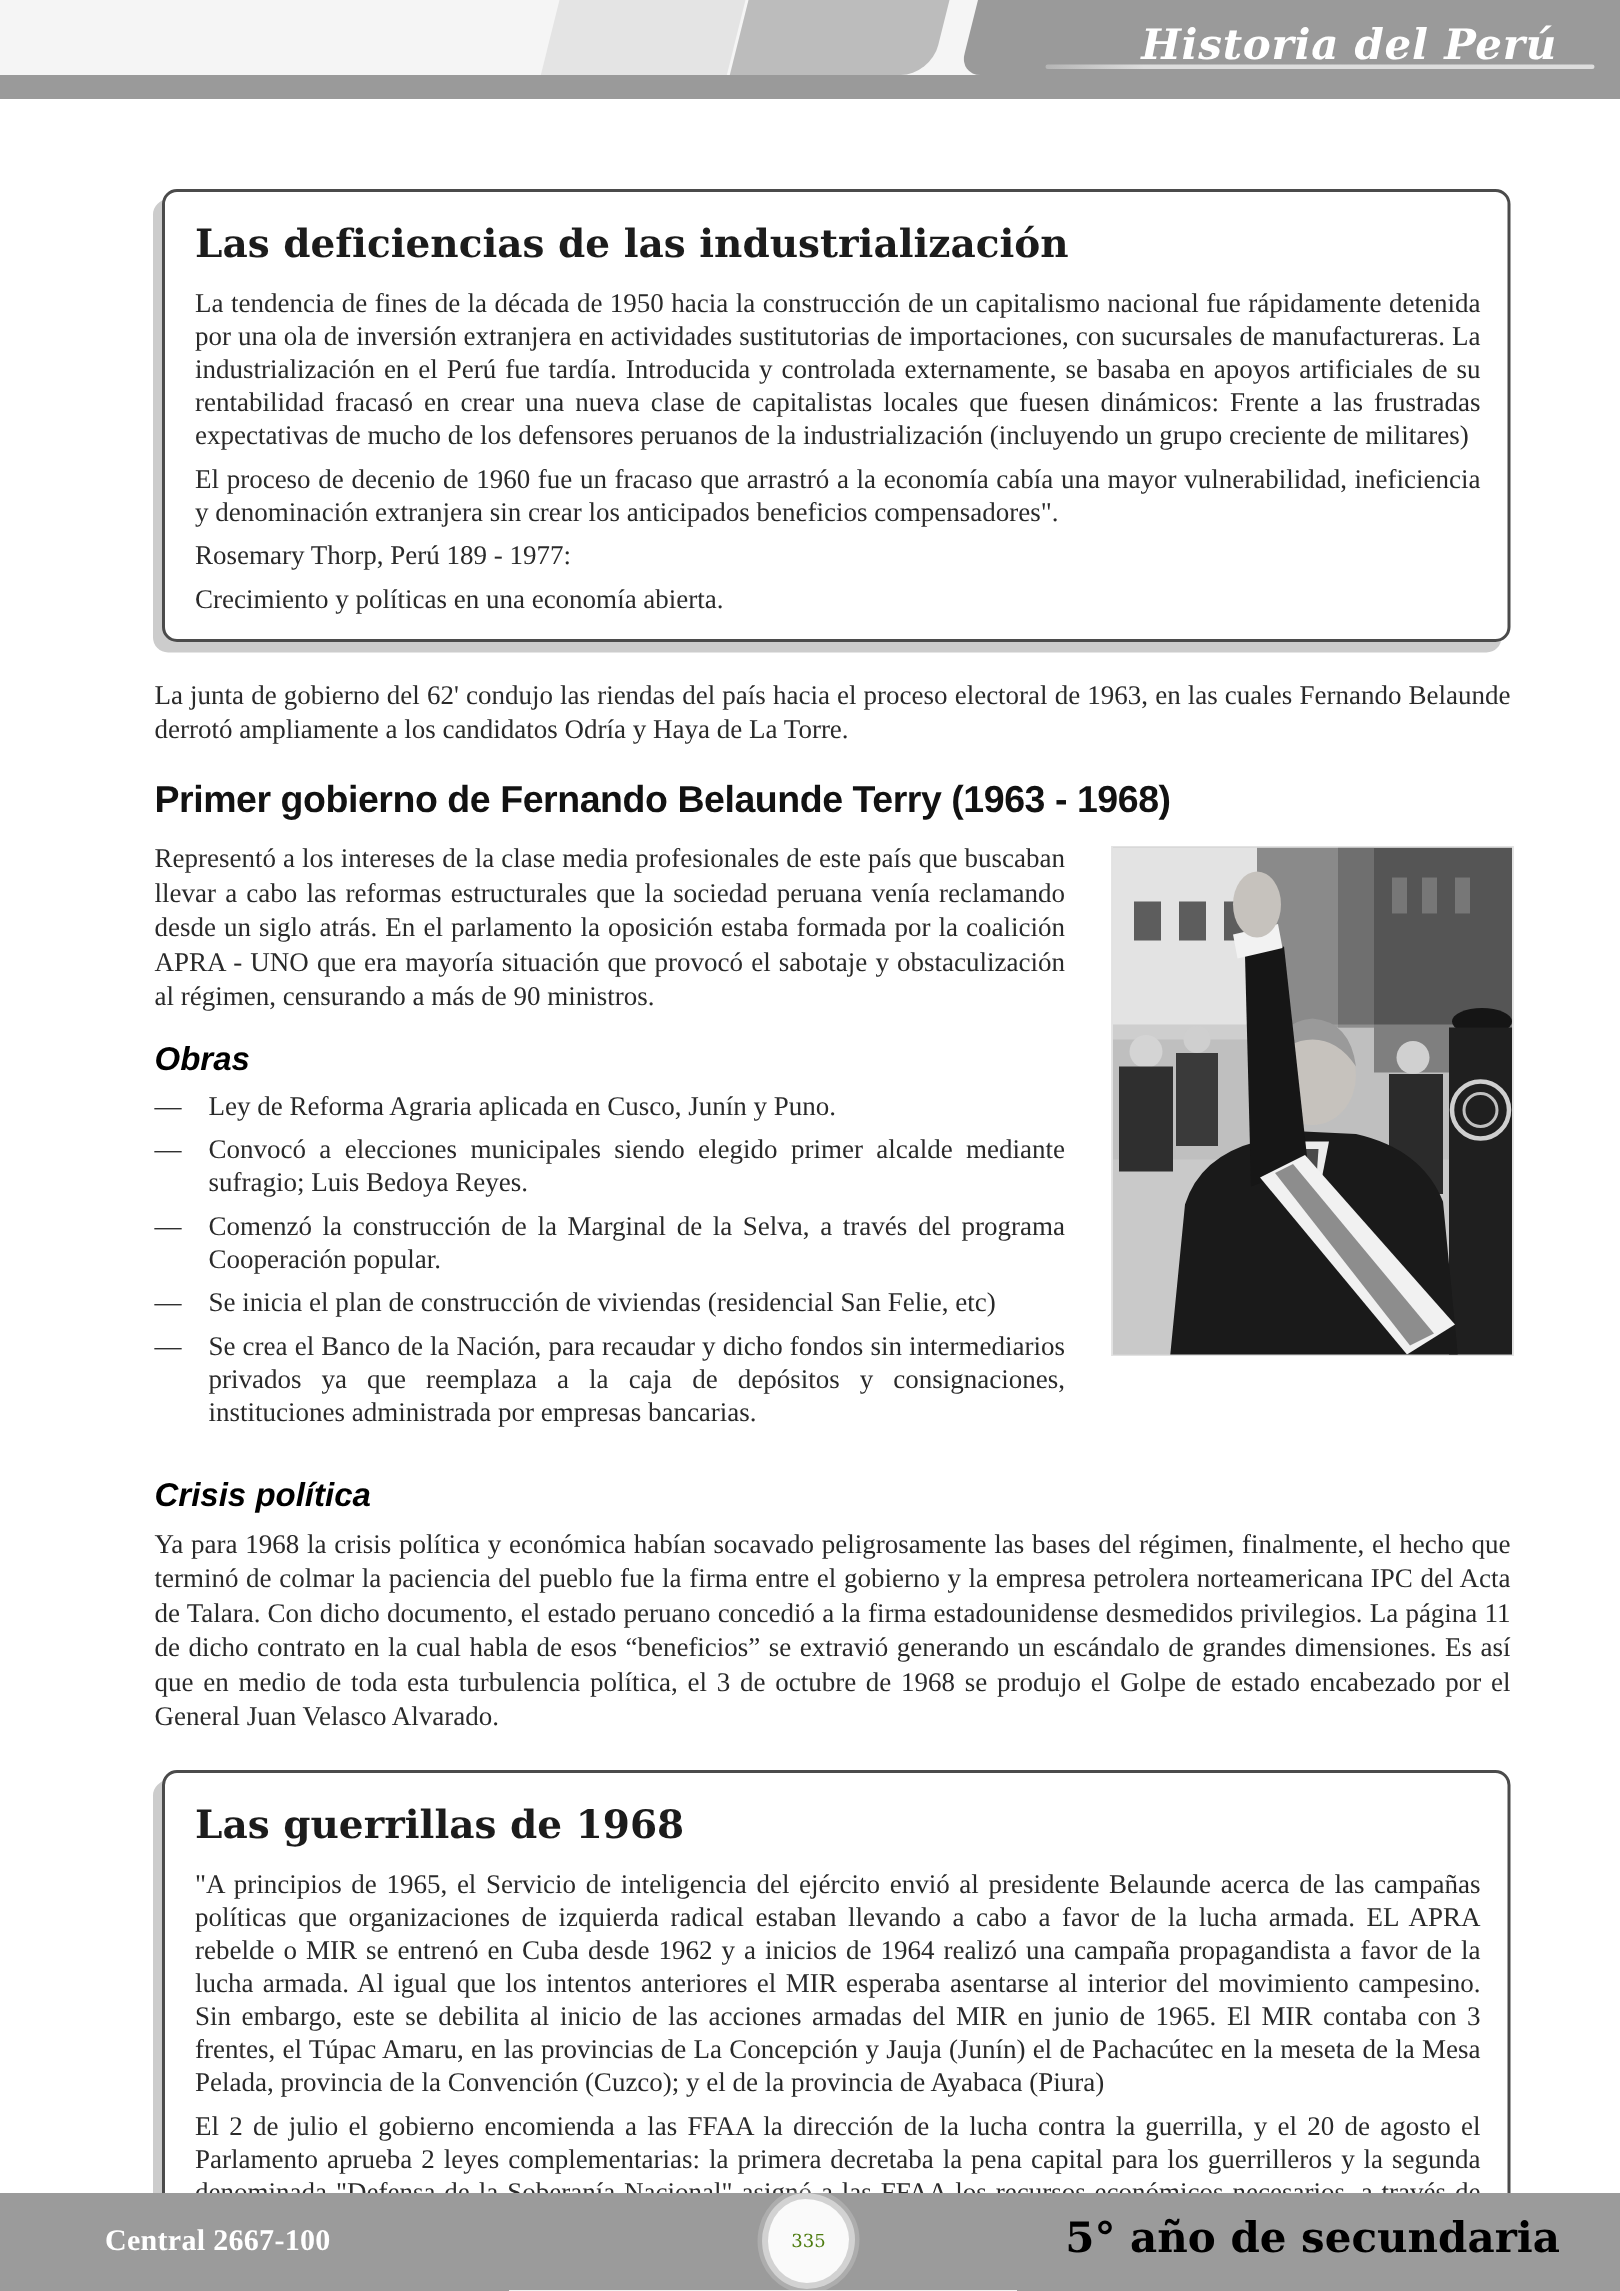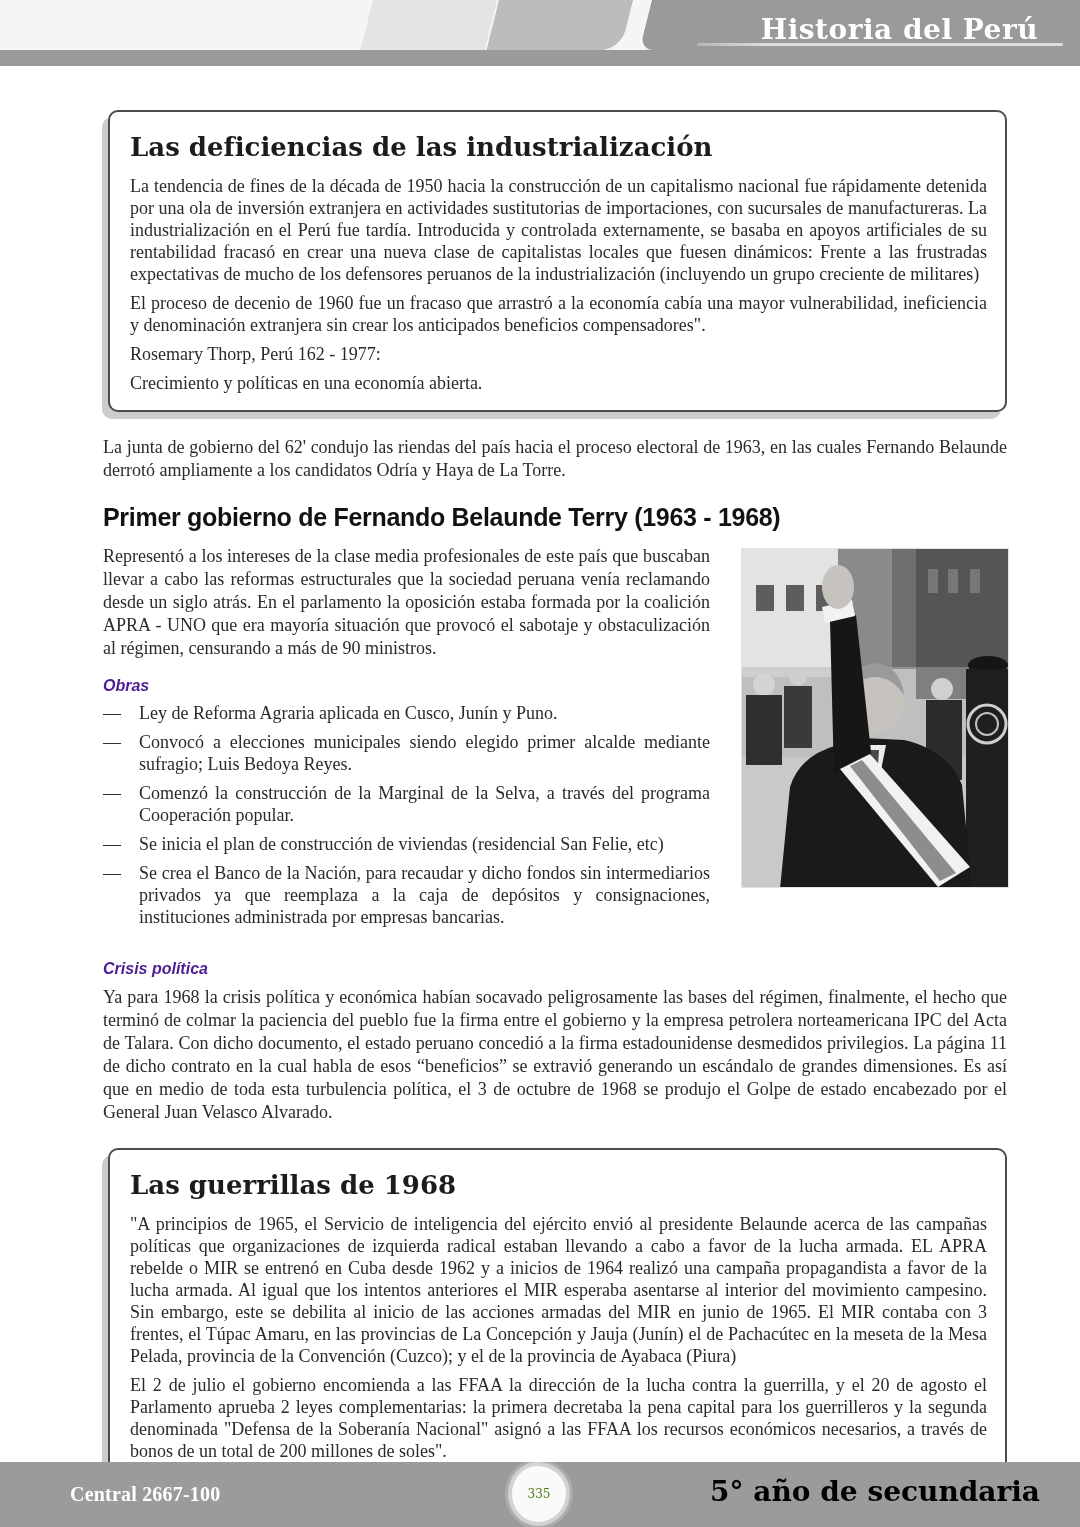--- a/index.html
+++ b/index.html
@@ -5,21 +5,21 @@
   * { margin:0; padding:0; box-sizing:border-box; }
   html,body { background:#ffffff; }
   .page {
     position:relative; width:1080px; height:1527px; margin:0 auto;
     background:#ffffff; overflow:hidden;
     font-family:"Liberation Serif","DejaVu Serif",serif;
     color:#2a2a2a;
   }
 
   
-  .hdr { position:absolute; top:0; left:0; right:0; height:51px; }
+  .hdr { position:absolute; top:0; left:0; right:0; height:51px;font-style:italic; }
   .hdr-topbg { position:absolute; top:0; left:0; right:0; height:50px; background:#f5f5f5; }
   .hdr-strip { position:absolute; top:50px; left:0; right:0; height:16px; background:#9a9a9a; }
   .hdr-shape { position:absolute; top:0; height:50px; transform:skewX(-14deg); transform-origin:0 0; }
   .hdr-light { left:373px; width:124px; background:#e4e4e4; }
   .hdr-mid   { left:499px; width:134px; background:#bcbcbc; border-bottom-right-radius:20px; }
   .hdr-block { left:652px; width:470px; background:#9a9a9a; border-bottom-left-radius:14px; }
   .hdr-title {
     position:absolute; top:13px; right:42px; z-index:3;
     font-family:"DejaVu Serif","Liberation Serif",serif;
     font-weight:bold; font-size:28px; color:#ffffff; letter-spacing:0.5px;
@@ -32,21 +32,21 @@
 
   
   .content { position:absolute; top:66px; left:0; right:0; padding:0 73px 0 103px; }
 
   .callout {
     margin-left:5px; background:#ffffff;
     border:2px solid #4b4b4b; border-radius:10px;
     box-shadow:-6px 7px 0 #cccccc;
     padding:20px 18px 16px 20px;
   }
-  .callout-1 { margin-top:44px; }
+  .callout-1 { margin-top:60px; }
   .callout-2 { margin-top:24px; }
   .callout h2 {
     font-family:"DejaVu Serif","Liberation Serif",serif;
     font-weight:bold; font-size:26px; color:#1c1c1c; margin-bottom:13px;
   }
   .callout p { font-size:18px; line-height:22px; text-align:justify; margin-bottom:7px; }
   .callout p:last-child { margin-bottom:0; }
 
   .bodytext { font-size:18px; line-height:23px; text-align:justify; }
 
@@ -62,21 +62,21 @@
   .col-left { flex:0 0 607px; }
   .photo {
     flex:0 0 268px; height:340px; margin-top:3px;
     border:1px solid #e2e2e2; background:#cfcfcf; overflow:hidden;
   }
   .photo svg { display:block; }
 
   .sub-h {
     margin-top:17px;
     font-family:"Liberation Sans","DejaVu Sans",sans-serif;
-    font-weight:bold; font-style:italic; font-size:16px; color:#4c1d95;
+    font-weight:bold; font-style:italic; font-size:22px; color:#000000;
   }
   .obras-list { margin-top:7px; list-style:none; }
   .obras-list li { display:flex; margin-bottom:7px; }
   .obras-list .dash { flex:0 0 36px; font-size:18px; line-height:22px; }
   .obras-list .itext { flex:1; font-size:18px; line-height:22px; text-align:justify; }
 
   .crisis-h { margin-top:25px; }
   .crisis-p { margin-top:8px; }
 
   
@@ -124,21 +124,21 @@
   <div class="content">
 
     <section class="callout callout-1">
       <h2>Las deficiencias de las industrialización</h2>
       <div>
 
           <p>La tendencia de fines de la década de 1950 hacia la construcción de un capitalismo nacional fue rápidamente detenida por una ola de inversión extranjera en actividades sustitutorias de importaciones, con sucursales de manufactureras. La industrialización en el Perú fue tardía. Introducida y controlada externamente, se basaba en apoyos artificiales de su rentabilidad fracasó en crear una nueva clase de capitalistas locales que fuesen dinámicos: Frente a las frustradas expectativas de mucho de los defensores peruanos de la industrialización (incluyendo un grupo creciente de militares)</p>
 
           <p>El proceso de decenio de 1960 fue un fracaso que arrastró a la economía cabía una mayor vulnerabilidad, ineficiencia y denominación extranjera sin crear los anticipados beneficios compensadores".</p>
 
-          <p>Rosemary Thorp, Perú 162 - 1977:</p>
+          <p>Rosemary Thorp, Perú 189 - 1977:</p>
 
           <p>Crecimiento y políticas en una economía abierta.</p>
         </div>
     </section>
 
     <p class="bodytext intro">La junta de gobierno del 62' condujo las riendas del país hacia el proceso electoral de 1963, en las cuales Fernando Belaunde derrotó ampliamente a los candidatos Odría y Haya de La Torre.</p>
 
     <h1 class="section-h">Primer gobierno de Fernando Belaunde Terry (1963 - 1968)</h1>
 
     <div class="cols">

